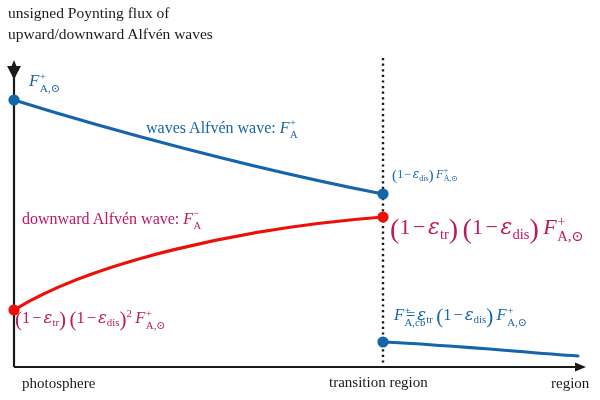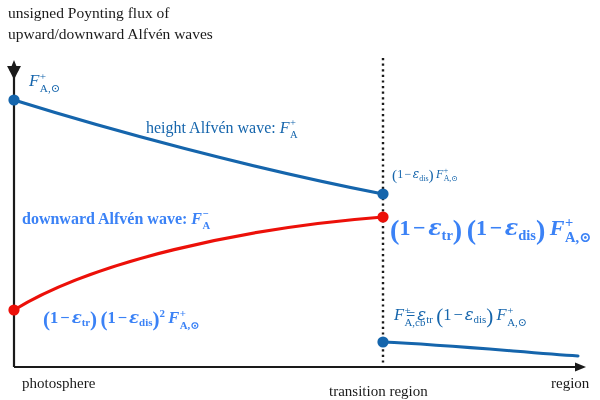--- a/index.html
+++ b/index.html
@@ -31,21 +31,21 @@
     top: 0;
     width: 600px;
     height: 400px;
   }
   .lbl {
     position: absolute;
     white-space: nowrap;
     line-height: 1;
   }
   .blue { color: #1565ac; }
-  .red  { color: #3b82f6; font-weight: bold; }
+  .red  { color: #be185d; }
   .axis-text {
     position: absolute;
     color: #1a1a1a;
     font-size: 15px;
     white-space: nowrap;
     line-height: 1;
     margin-left: 16px;
   }
   
   .mi {
@@ -123,42 +123,42 @@
     <circle cx="14" cy="310" r="5.6" fill="#ec1009"></circle>
     <circle cx="383" cy="217" r="5.6" fill="#ec1009"></circle>
     <circle cx="383" cy="342" r="5.6" fill="#1565ac"></circle>
   </svg>
 
   <div class="lbl blue" style="left:29px; top:72px; font-size:17px;">
     <span class="mi">F</span><span class="subsup"><span class="sup">+</span><span class="sub">A,⊙</span></span>
   </div>
 
   <div class="lbl blue" style="left:146px; top:120px; font-size:16px;">
-    <span>height Alfvén wave:</span>
+    <span>waves Alfvén wave:</span>
     <span class="mi">F</span><span class="subsup"><span class="sup">+</span><span class="sub">A</span></span>
   </div>
 
   <div class="lbl blue" style="left:392px; top:168px; font-size:12px;">
     <span class="paren">(</span><span class="mup">1</span><span class="op">−</span><span class="eps">ε</span><span class="sub">dis</span><span class="paren">)</span> <span class="mi">F</span><span class="subsup"><span class="sup">+</span><span class="sub">A,⊙</span></span>
   </div>
 
   <div class="lbl red" style="left:22px; top:211px; font-size:16px;">
     <span>downward Alfvén wave:</span>
     <span class="mi">F</span><span class="subsup"><span class="sup">−</span><span class="sub">A</span></span>
   </div>
 
   <div class="lbl red" style="left:390px; top:216px; font-size:22px;">
     <span class="paren">(</span><span class="mup">1</span><span class="op">−</span><span class="eps">ε</span><span class="sub">tr</span><span class="paren">)</span> <span class="paren">(</span><span class="mup">1</span><span class="op">−</span><span class="eps">ε</span><span class="sub">dis</span><span class="paren">)</span> <span class="mi">F</span><span class="subsup"><span class="sup">+</span><span class="sub">A,⊙</span></span>
   </div>
 
-  <div class="lbl red" style="left:15px; top:310px; font-size:16.5px;padding-left:28px;">
+  <div class="lbl red" style="left:15px; top:310px; font-size:16.5px;">
     <span class="paren">(</span><span class="mup">1</span><span class="op">−</span><span class="eps">ε</span><span class="sub">tr</span><span class="paren">)</span> <span class="paren">(</span><span class="mup">1</span><span class="op">−</span><span class="eps">ε</span><span class="sub">dis</span><span class="paren">)</span><span class="sup">2</span> <span class="mi">F</span><span class="subsup"><span class="sup">+</span><span class="sub">A,⊙</span></span>
   </div>
 
   <div class="lbl blue" style="left:394px; top:307px; font-size:16.5px;">
     <span class="mi">F</span><span class="subsup"><span class="sup">+</span><span class="sub">A,cb</span></span><span class="op">=</span><span class="eps">ε</span><span class="sub">tr</span> <span class="paren">(</span><span class="mup">1</span><span class="op">−</span><span class="eps">ε</span><span class="sub">dis</span><span class="paren">)</span> <span class="mi">F</span><span class="subsup"><span class="sup">+</span><span class="sub">A,⊙</span></span>
   </div>
 
   <div class="axis-text" style="left:6px; top:376px;">photosphere</div>
-  <div class="axis-text" style="left:313px; top:384px;">transition region</div>
+  <div class="axis-text" style="left:313px; top:375px;">transition region</div>
   <div class="axis-text" style="left:535px; top:376px;">region</div>
 
 </div>
 
 </body></html>

